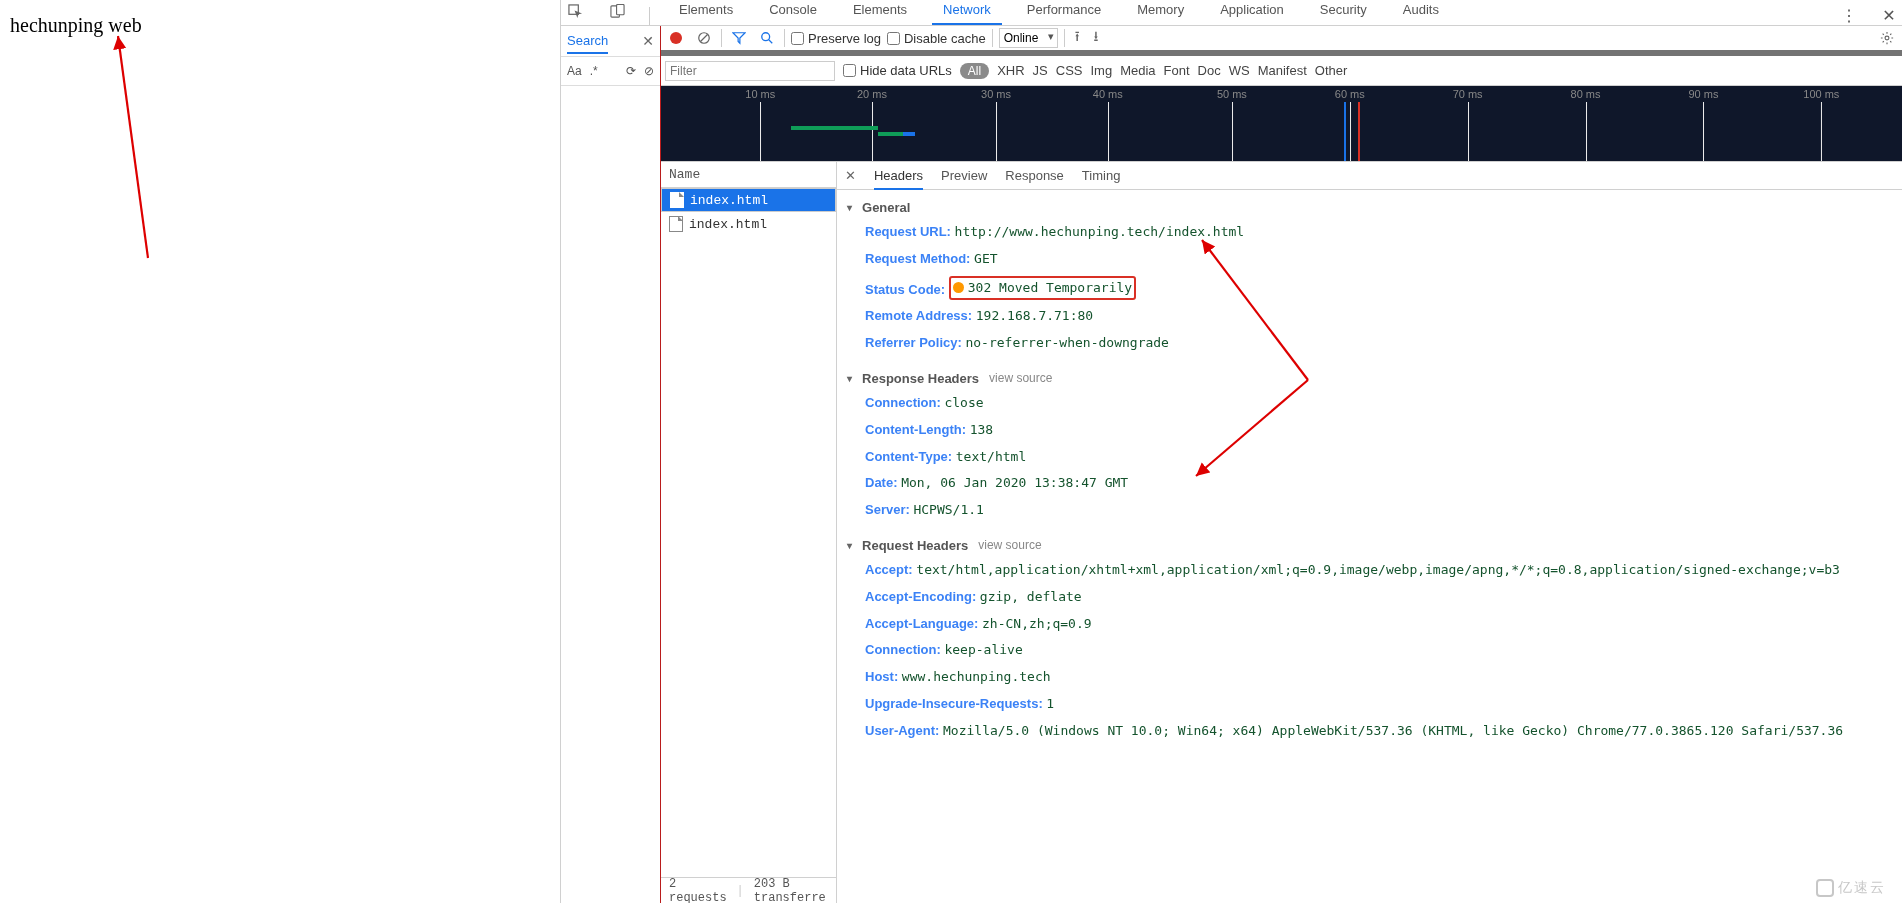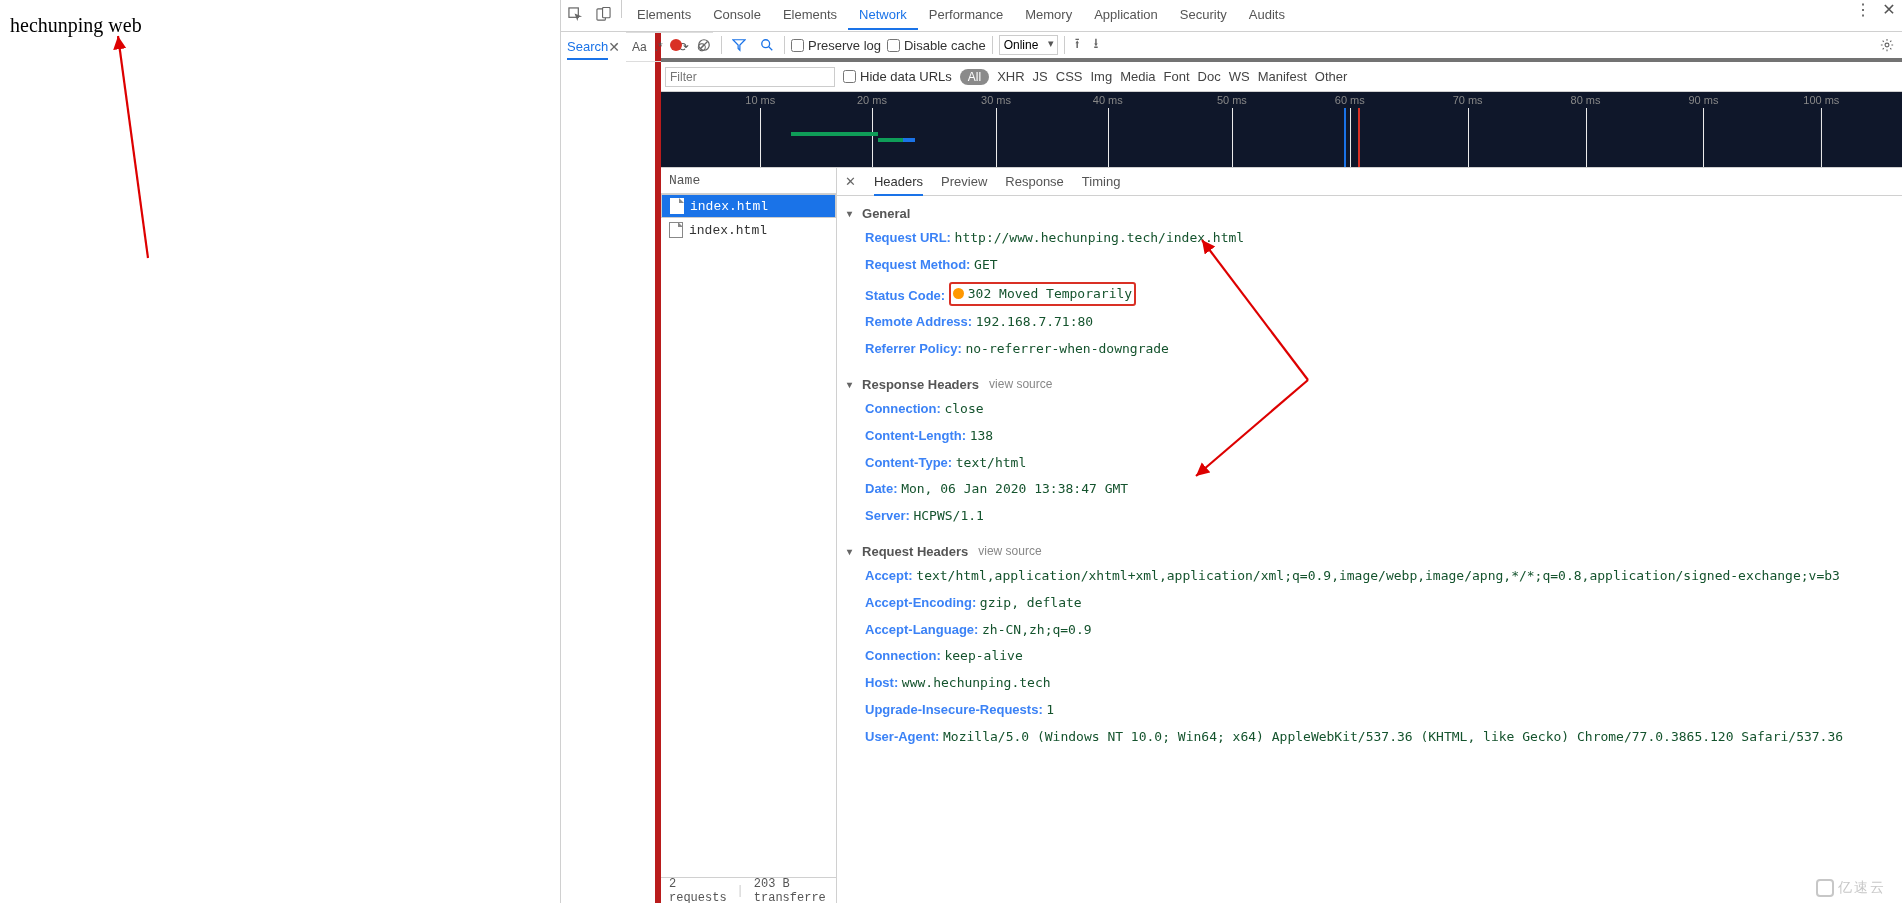--- a/index.html
+++ b/index.html
@@ -4,45 +4,45 @@
 <style>
 * { box-sizing: border-box; margin: 0; padding: 0; }
 body { font-family: "Segoe UI", Arial, sans-serif; font-size: 12px; color: #333; background: #fff; width: 1902px; height: 903px; overflow: hidden; position: relative; }
 .mono { font-family: Menlo, Consolas, monospace; }
 
 .page-text { position: absolute; top: 14px; left: 10px; font-size: 20px; font-family: "Times New Roman", serif; color: #000; }
 
 .devtools { position: absolute; top: 0; left: 560px; right: 0; bottom: 0; background: #fff; border-left: 1px solid #d0d0d0; display: flex; flex-direction: column; }
 
 
-.dt-tabs { height: 32px; display: flex; align-items: flex-start; border-bottom: 1px solid #d0d0d0; font-size: 13px; color: #555; }
+.dt-tabs { height: 26px; display: flex; align-items: flex-end; border-bottom: 1px solid #d0d0d0; font-size: 13px; color: #555; gap: 14px; }
 .dt-tabs .icon-btn { width: 28px; height: 28px; display: flex; align-items: center; justify-content: center; color: #666; }
 .dt-tabs .sep { width: 1px; height: 18px; background: #ccc; margin: 0 4px; }
 .dt-tab { padding: 0 11px; height: 30px; line-height: 30px; cursor: pointer; }
 .dt-tab.active { color: #1a73e8; border-bottom: 2px solid #1a73e8; }
 .dt-tabs .spacer { flex: 1; }
 .dt-menu { width: 26px; text-align: center; font-size: 16px; color: #555; }
 
 
-.dt-toolbar { height: 30px; display: flex; align-items: center; border-bottom: 4px solid #737373; gap: 6px; padding: 0 4px; font-size: 13px; }
+.dt-toolbar { height: 30px; display: flex; align-items: center; border-bottom: 6px solid #737373; gap: 6px; padding: 0 4px; font-size: 13px; }
 .rec-dot { width: 12px; height: 12px; border-radius: 50%; background: #d93025; }
 .tbtn { width: 22px; height: 22px; display: flex; align-items: center; justify-content: center; color: #666; }
 .tbtn svg { width: 14px; height: 14px; }
 .tsep { width: 1px; height: 18px; background: #ccc; }
 .chk { display: flex; align-items: center; gap: 4px; color: #333; }
 .chk input { width: 13px; height: 13px; }
 .sel { border: 1px solid #ccc; height: 20px; font-size: 12px; padding: 0 18px 0 4px; background: #fff; appearance: none; position: relative; }
 .sel-wrap { position: relative; }
 .sel-wrap::after { content: "▾"; position: absolute; right: 4px; top: 2px; font-size: 11px; color: #555; pointer-events: none; }
 .arrow-up, .arrow-down { color: #666; font-size: 14px; padding: 0 4px; }
 
 .dt-body { display: flex; flex: 1; min-height: 0; }
 
 
-.search-pane { width: 100px; border-right: 6px solid #b91c1c; display: flex; }
+.search-pane { width: 100px; border-right: 1px solid #b91c1c; display: flex; flex-direction: column; }
 .search-hdr { height: 30px; display: flex; align-items: center; justify-content: space-between; padding: 0 6px; font-size: 13px; color: #333; }
 .search-hdr .title { color: #1a73e8; border-bottom: 2px solid #1a73e8; padding-bottom: 4px; margin-top: 4px; }
 .search-hdr .close { color: #666; font-size: 14px; }
 .search-bar { height: 30px; display: flex; align-items: center; gap: 8px; padding: 0 6px; border-top: 1px solid #ddd; border-bottom: 1px solid #ddd; color: #555; }
 
 
 .net-main { flex: 1; display: flex; flex-direction: column; min-width: 0; }
 .filter-row { height: 30px; display: flex; align-items: center; border-bottom: 1px solid #d0d0d0; gap: 8px; padding-left: 4px; font-size: 13px; }
 .filter-input { width: 170px; height: 20px; border: 1px solid #ccc; padding: 0 4px; font-size: 12px; }
 .pill { background: #8a8a8a; color: #fff; border-radius: 8px; padding: 1px 8px; font-size: 12px; }

